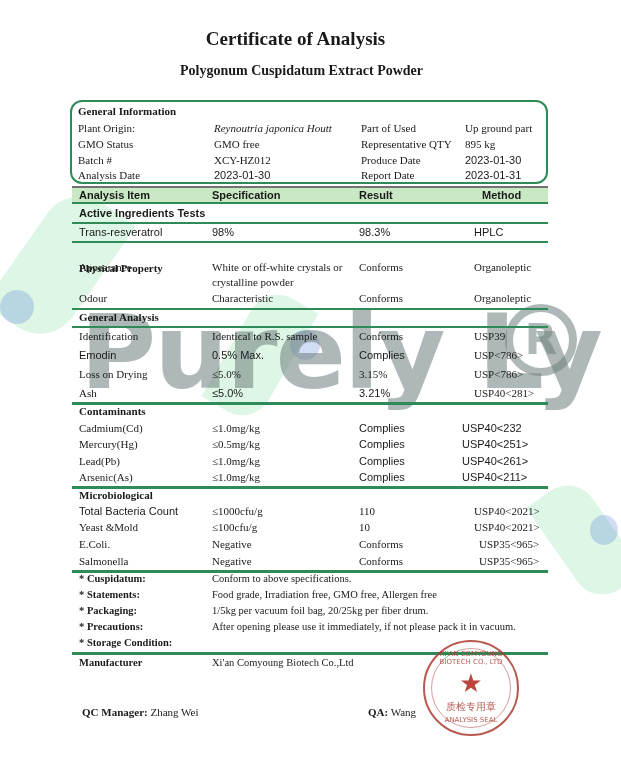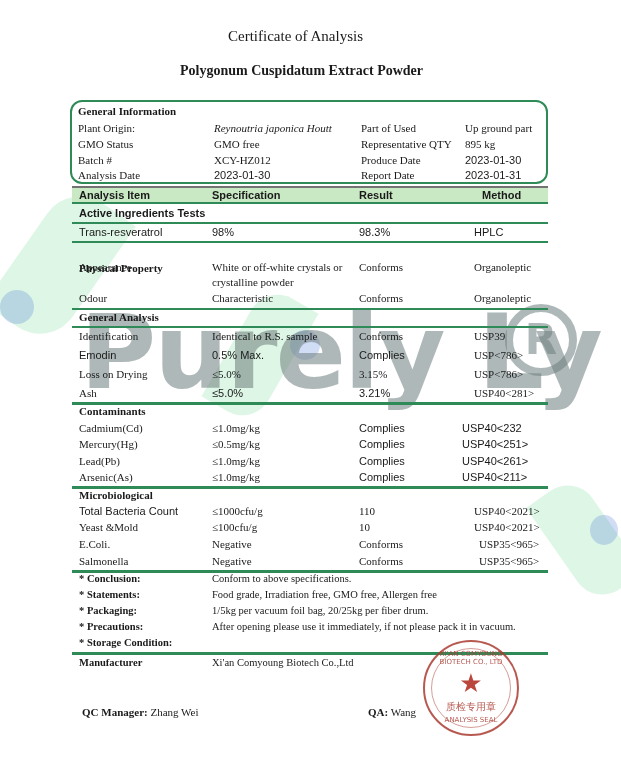--- a/index.html
+++ b/index.html
@@ -1,19 +1,19 @@
 <!DOCTYPE html>
 <html><head>
 <meta charset="utf-8">
 <style>
   * { box-sizing: border-box; margin: 0; padding: 0; }
   html, body { width: 621px; height: 774px; background: #ffffff; overflow: hidden; }
   body { position: relative; font-family: "Liberation Serif", serif; color: #1a1a1a; font-size: 11px; }
 
-  .title { position: absolute; top: 28px; left: 0; width: 591px; text-align: center; font-size: 15px; font-weight: normal; }
+  .title { position: absolute; top: 28px; left: 0; width: 591px; text-align: center; font-size: 19px; font-weight: bold; }
   .subtitle { position: absolute; top: 63px; left: 0; width: 603px; text-align: center; font-size: 14px; font-weight: bold; }
 
   
   .wm { position: absolute; pointer-events: none; }
   .wm-text { top: 300px; left: 80px; font-family: "DejaVu Sans", sans-serif; font-weight: bold; font-size: 104px; color: rgba(110,125,125,0.55); letter-spacing: -2px; line-height: 1; z-index: 1; }
   .wm-reg { top: 304px; left: 505px; width: 72px; height: 72px; border: 8px solid rgba(110,125,125,0.55); border-radius: 50%; z-index: 1; text-align: center; font-family: "DejaVu Sans", sans-serif; font-weight: bold; font-size: 42px; line-height: 56px; color: rgba(110,125,125,0.55); }
   .wm-leaf { background: rgba(120,220,150,0.25); z-index: 0; }
   .wm-blue { background: rgba(90,130,220,0.28); border-radius: 50%; z-index: 0; }
 
   .gen-box { position: absolute; top: 100px; left: 70px; width: 478px; height: 84px; border: 2px solid #2e8b57; border-radius: 12px; z-index: 2; }
@@ -214,21 +214,21 @@
 </div>
 <div class="row" style="top:555px;">
   <span class="k1">Salmonella</span>
   <span class="k2">Negative</span>
   <span class="k3">Conforms</span>
   <span class="k4" style="left:400px;">USP35&lt;965&gt;</span>
 </div>
 <div class="line thick" style="top:570px;"></div>
 
 <div class="foot-row" style="top:573px;">
-  <span class="fl">* Conclusion:</span>
+  <span class="fl">* Cuspidatum:</span>
   <span class="fv">Conform to above specifications.</span>
 </div>
 <div class="foot-row" style="top:589px;">
   <span class="fl">* Statements:</span>
   <span class="fv">Food grade, Irradiation free, GMO free, Allergen free</span>
 </div>
 <div class="foot-row" style="top:605px;">
   <span class="fl">* Packaging:</span>
   <span class="fv">1/5kg per vacuum foil bag, 20/25kg per fiber drum.</span>
 </div>

